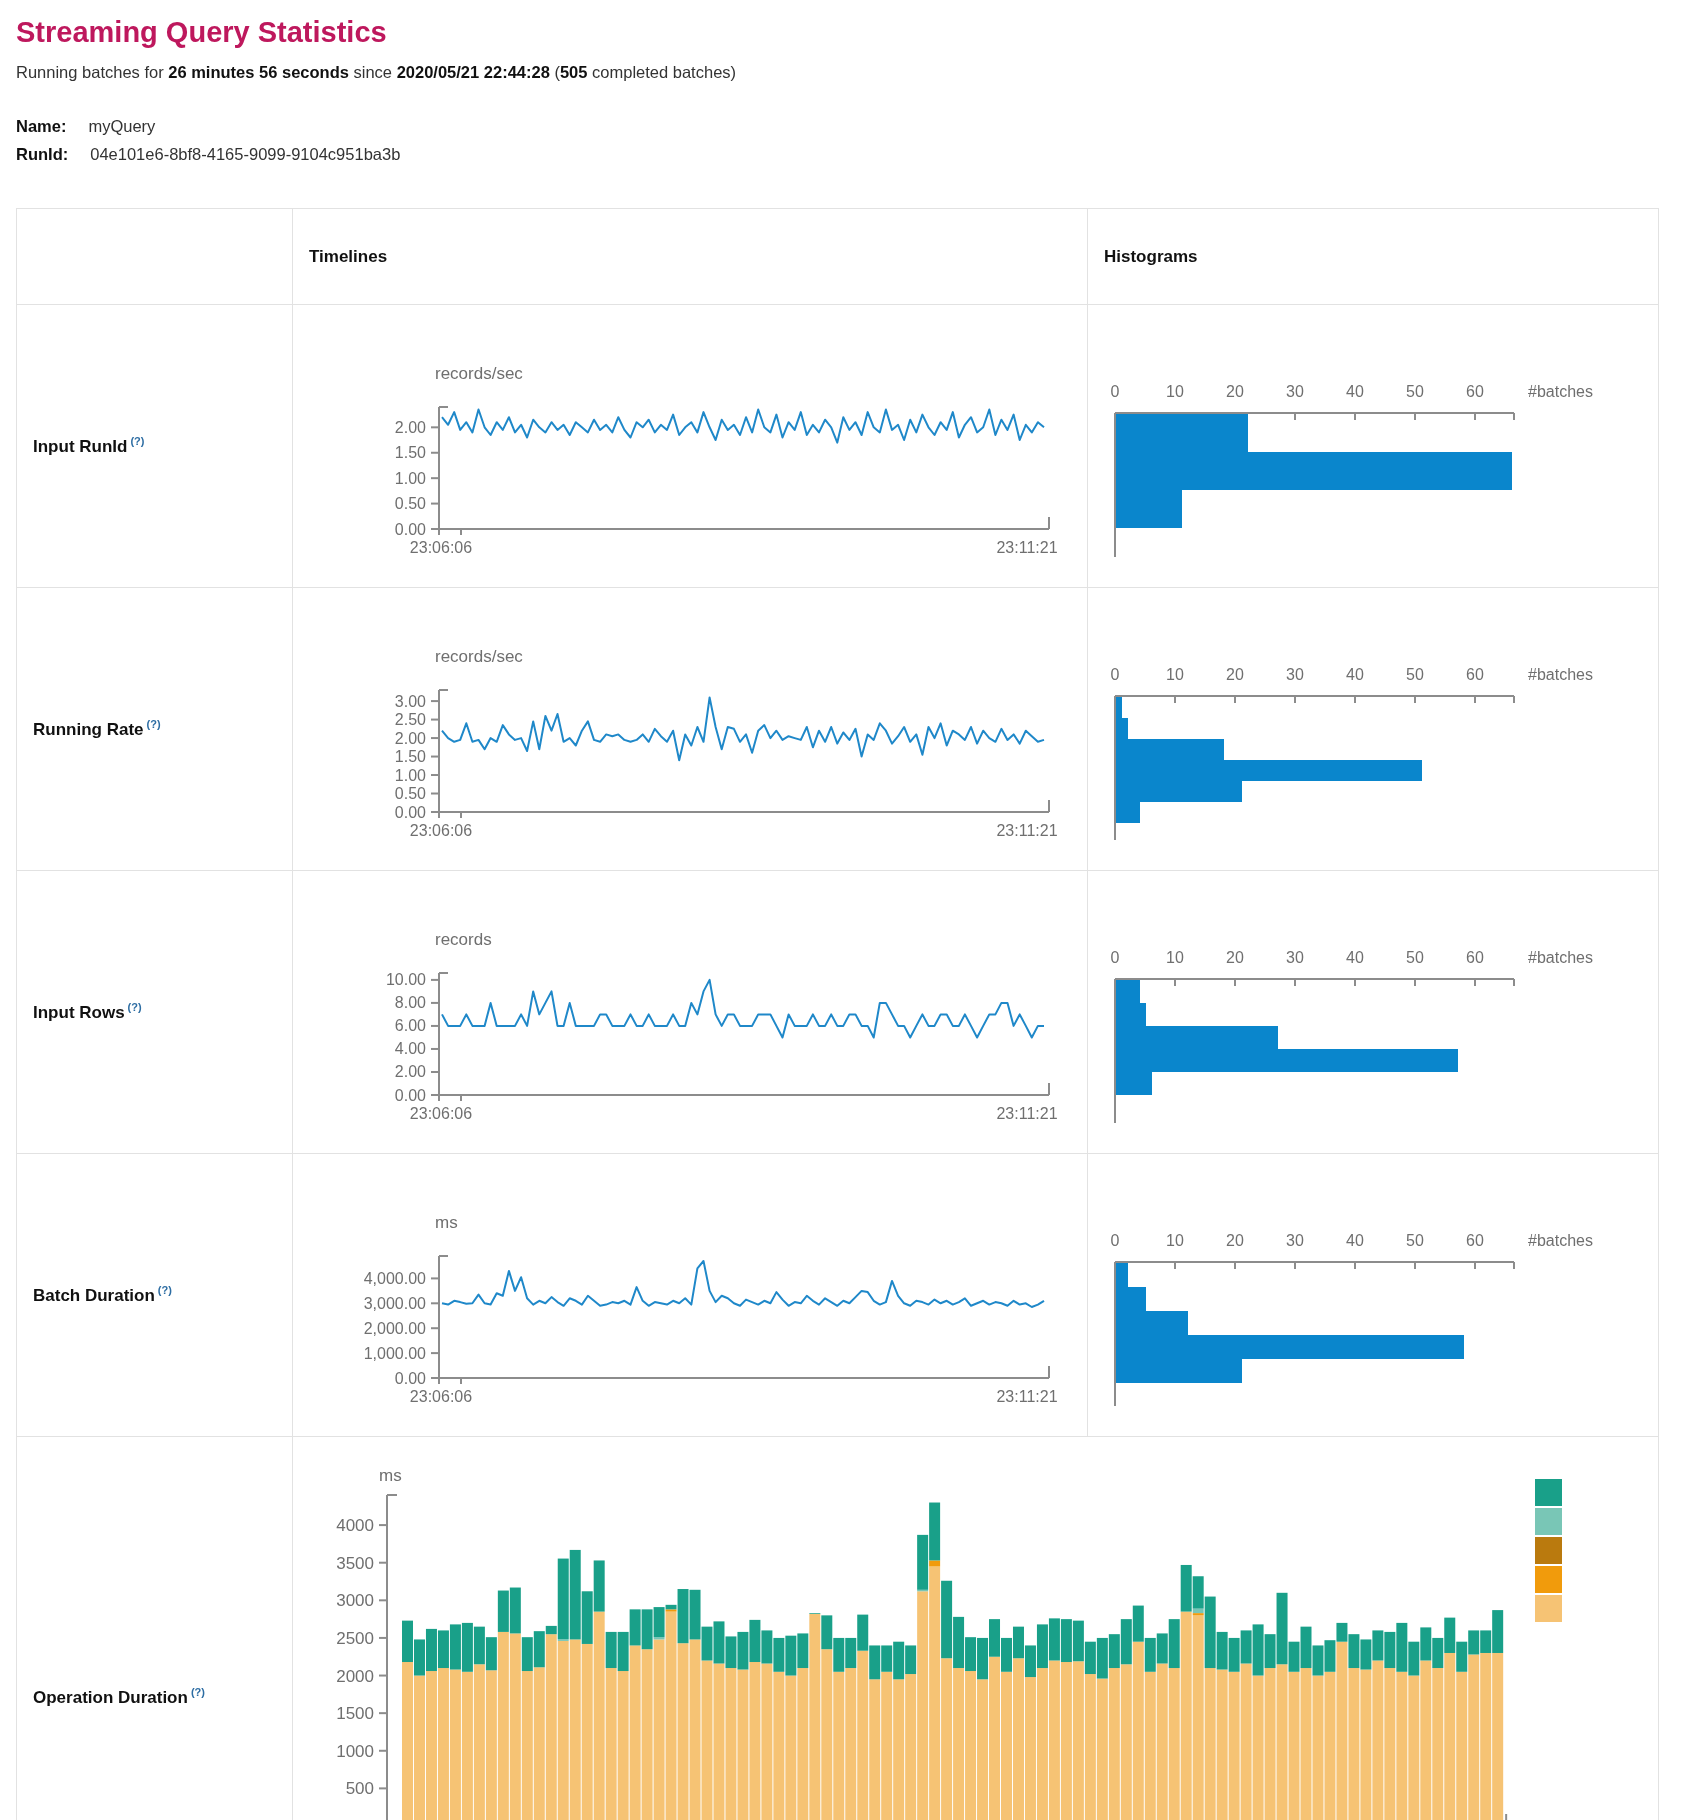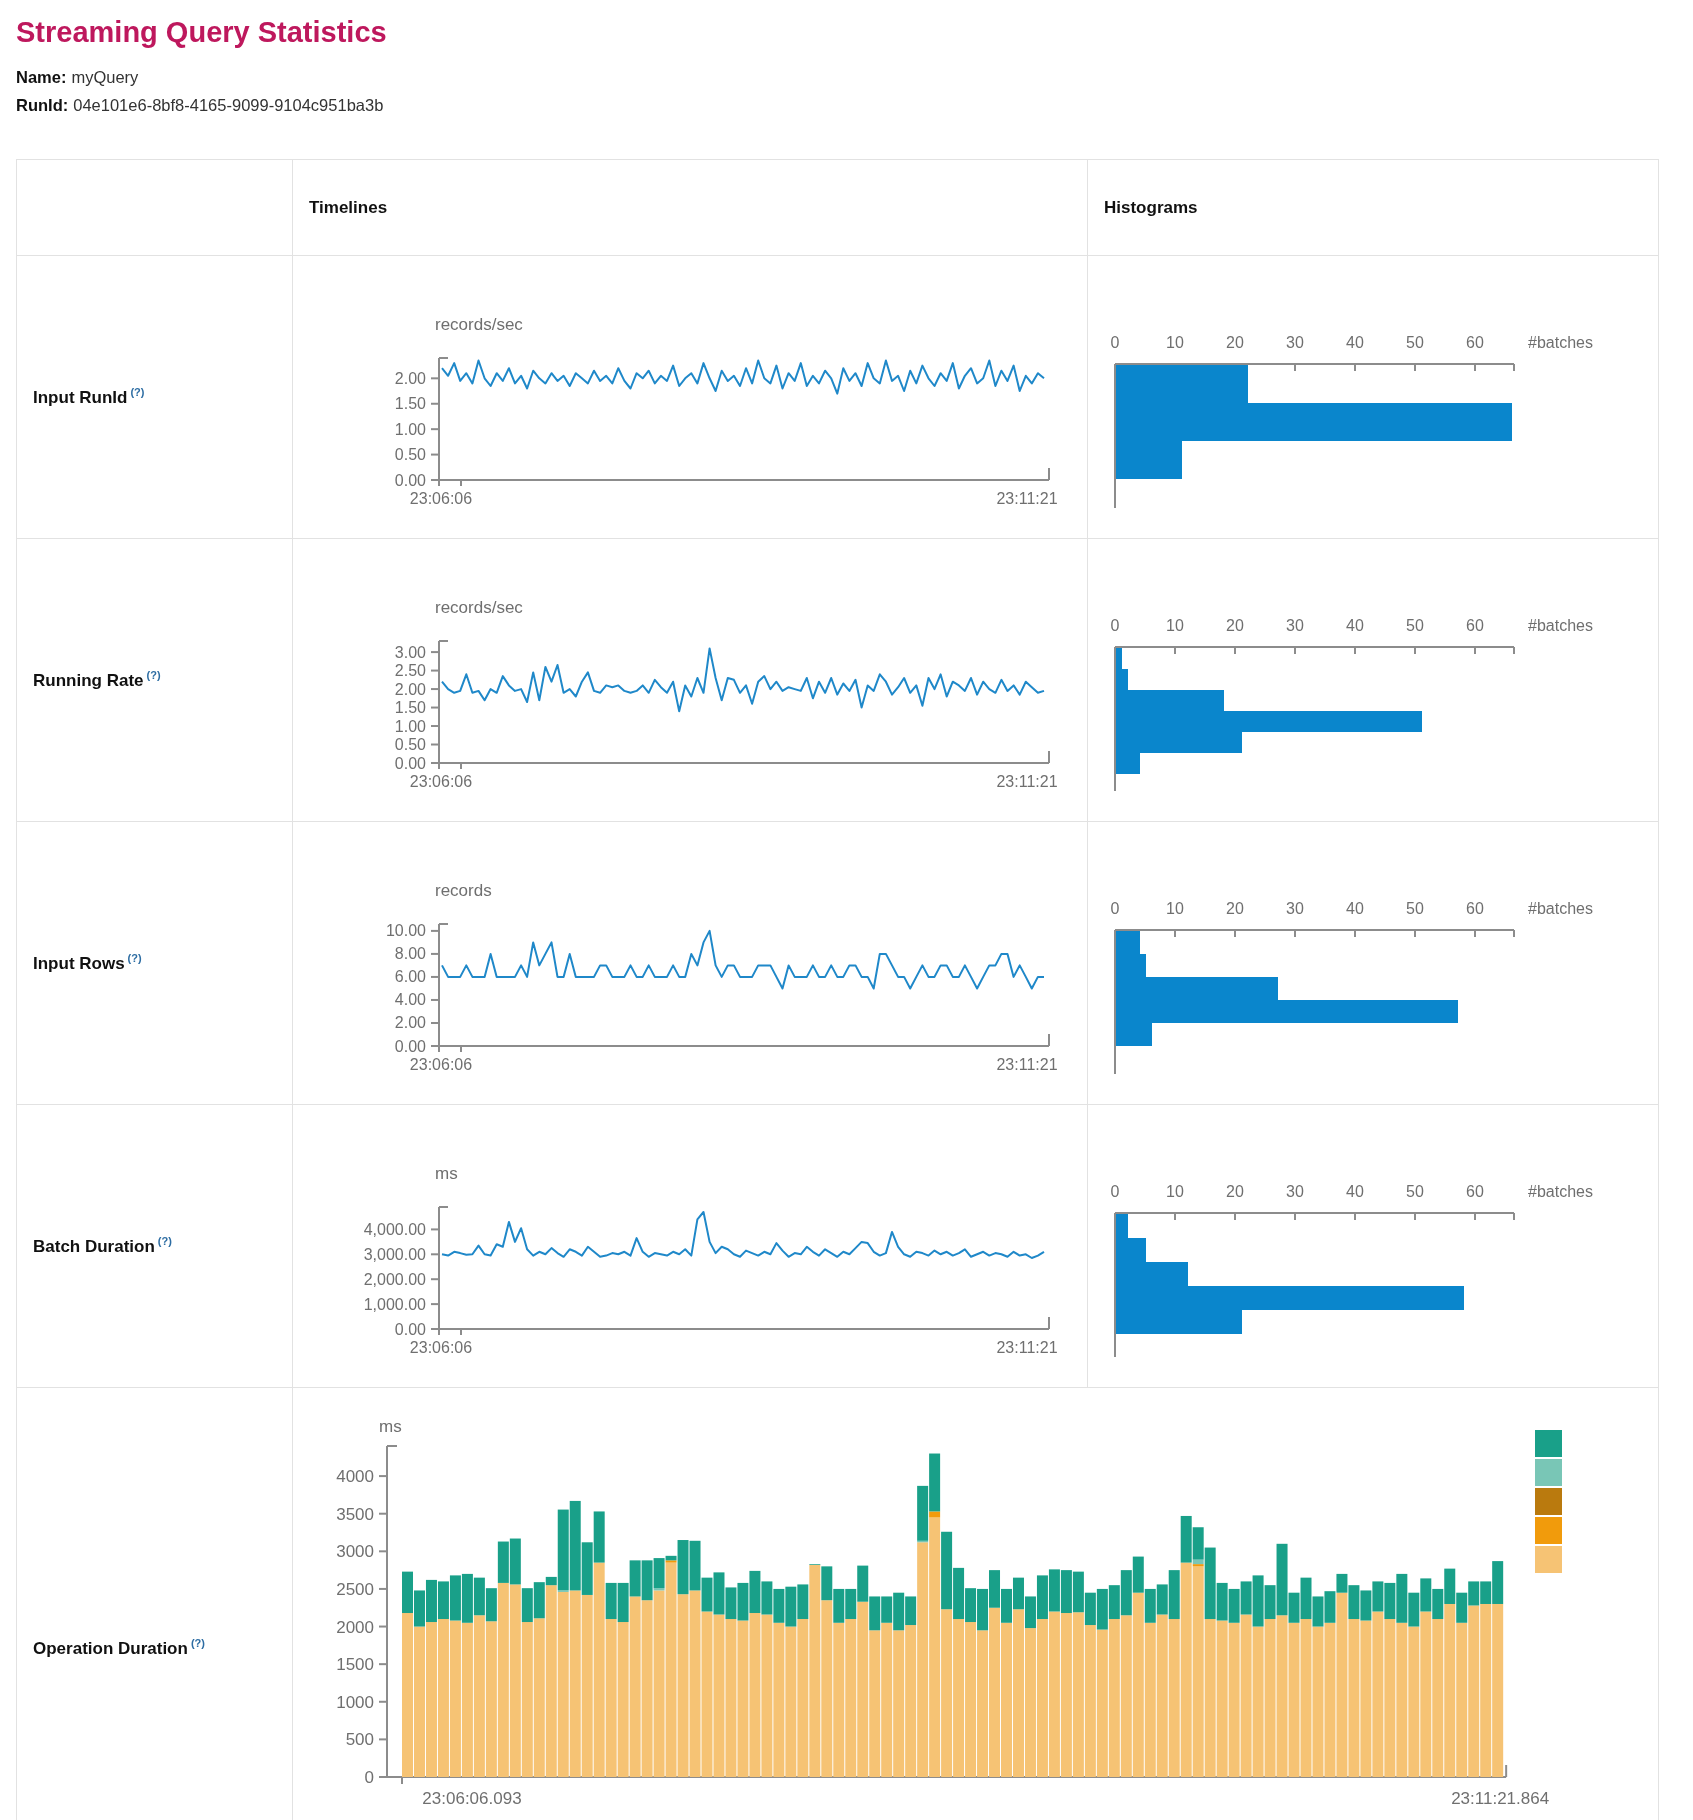--- a/index.html
+++ b/index.html
@@ -2,41 +2,42 @@
 <html><head>
 <meta charset="utf-8">
 <style>
   html,body{margin:0;padding:0;background:#fff;width:1693px;height:1820px;overflow:hidden;}
   body{font-family:"Liberation Sans",sans-serif;color:#1f1f1f;}
   .page{padding:0 0 0 16px;}
   h1{font-size:29px;font-weight:700;margin:16px 0 14px;color:#be185d;}
   .subtitle{font-size:16.5px;color:#333;margin:0 0 30px;}
   .subtitle b{color:#111;}
   .kv{font-size:16.5px;margin:0;line-height:28px;color:#333;}
-  .kv b{color:#111;margin-right:5px;}
+  .kv b{color:#111;margin-right:22px;}
   table.stats{border-collapse:collapse;margin-top:40px;table-layout:fixed;}
   table.stats td,table.stats th{border:1px solid #e2e2e2;padding:16px;vertical-align:middle;}
   th.colhead{height:63px;font-size:17px;font-weight:700;text-align:left;padding-left:13px;color:#111;background:#fff;}
   td.rowlabel{font-size:17px;font-weight:700;padding-left:16px;color:#111;}
   sup.help{font-size:11px;color:#2d6da3;font-weight:700;margin-left:3px;}
   td.chart-td{position:relative;border-radius:12px;}
   td.trow{height:250px;}
   td.brow{height:487px;}
   svg{display:block;}
   svg text{font-family:"Liberation Sans",sans-serif;}
   .legend{position:absolute;left:1242px;top:42px;width:27px;}
   .legend .sw{width:27px;height:27px;margin-bottom:2px;}
 </style>
 </head>
 <body>
 
 <div class="page">
 
   <h1>Streaming Query Statistics</h1>
 
+  <p class="subtitle"><span>Running batches for </span><b>26 minutes 56 seconds</b><span> since </span><b>2020/05/21 22:44:28</b><span> (</span><b>505</b><span> completed batches)</span></p>
 
   <p class="kv"><b>Name:</b><span>myQuery</span></p>
   <p class="kv"><b>RunId:</b><span>04e101e6-8bf8-4165-9099-9104c951ba3b</span></p>
 
   <table class="stats">
     <colgroup>
         <col style="width:276px">
         <col style="width:762px">
         <col style="width:538px">
       </colgroup>

